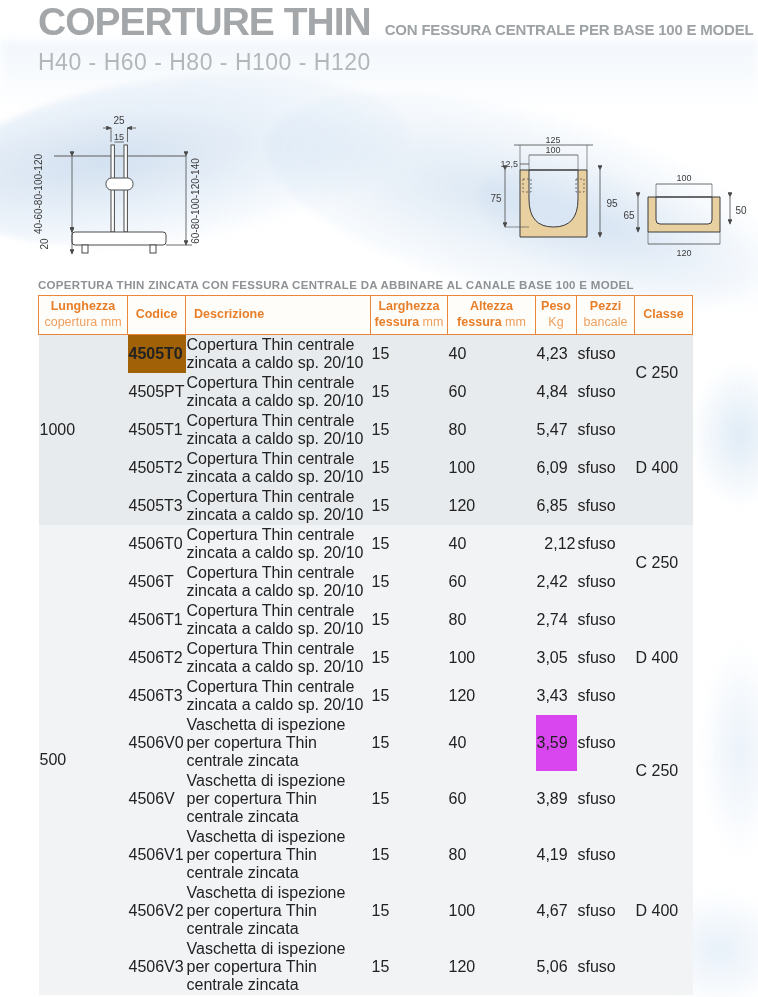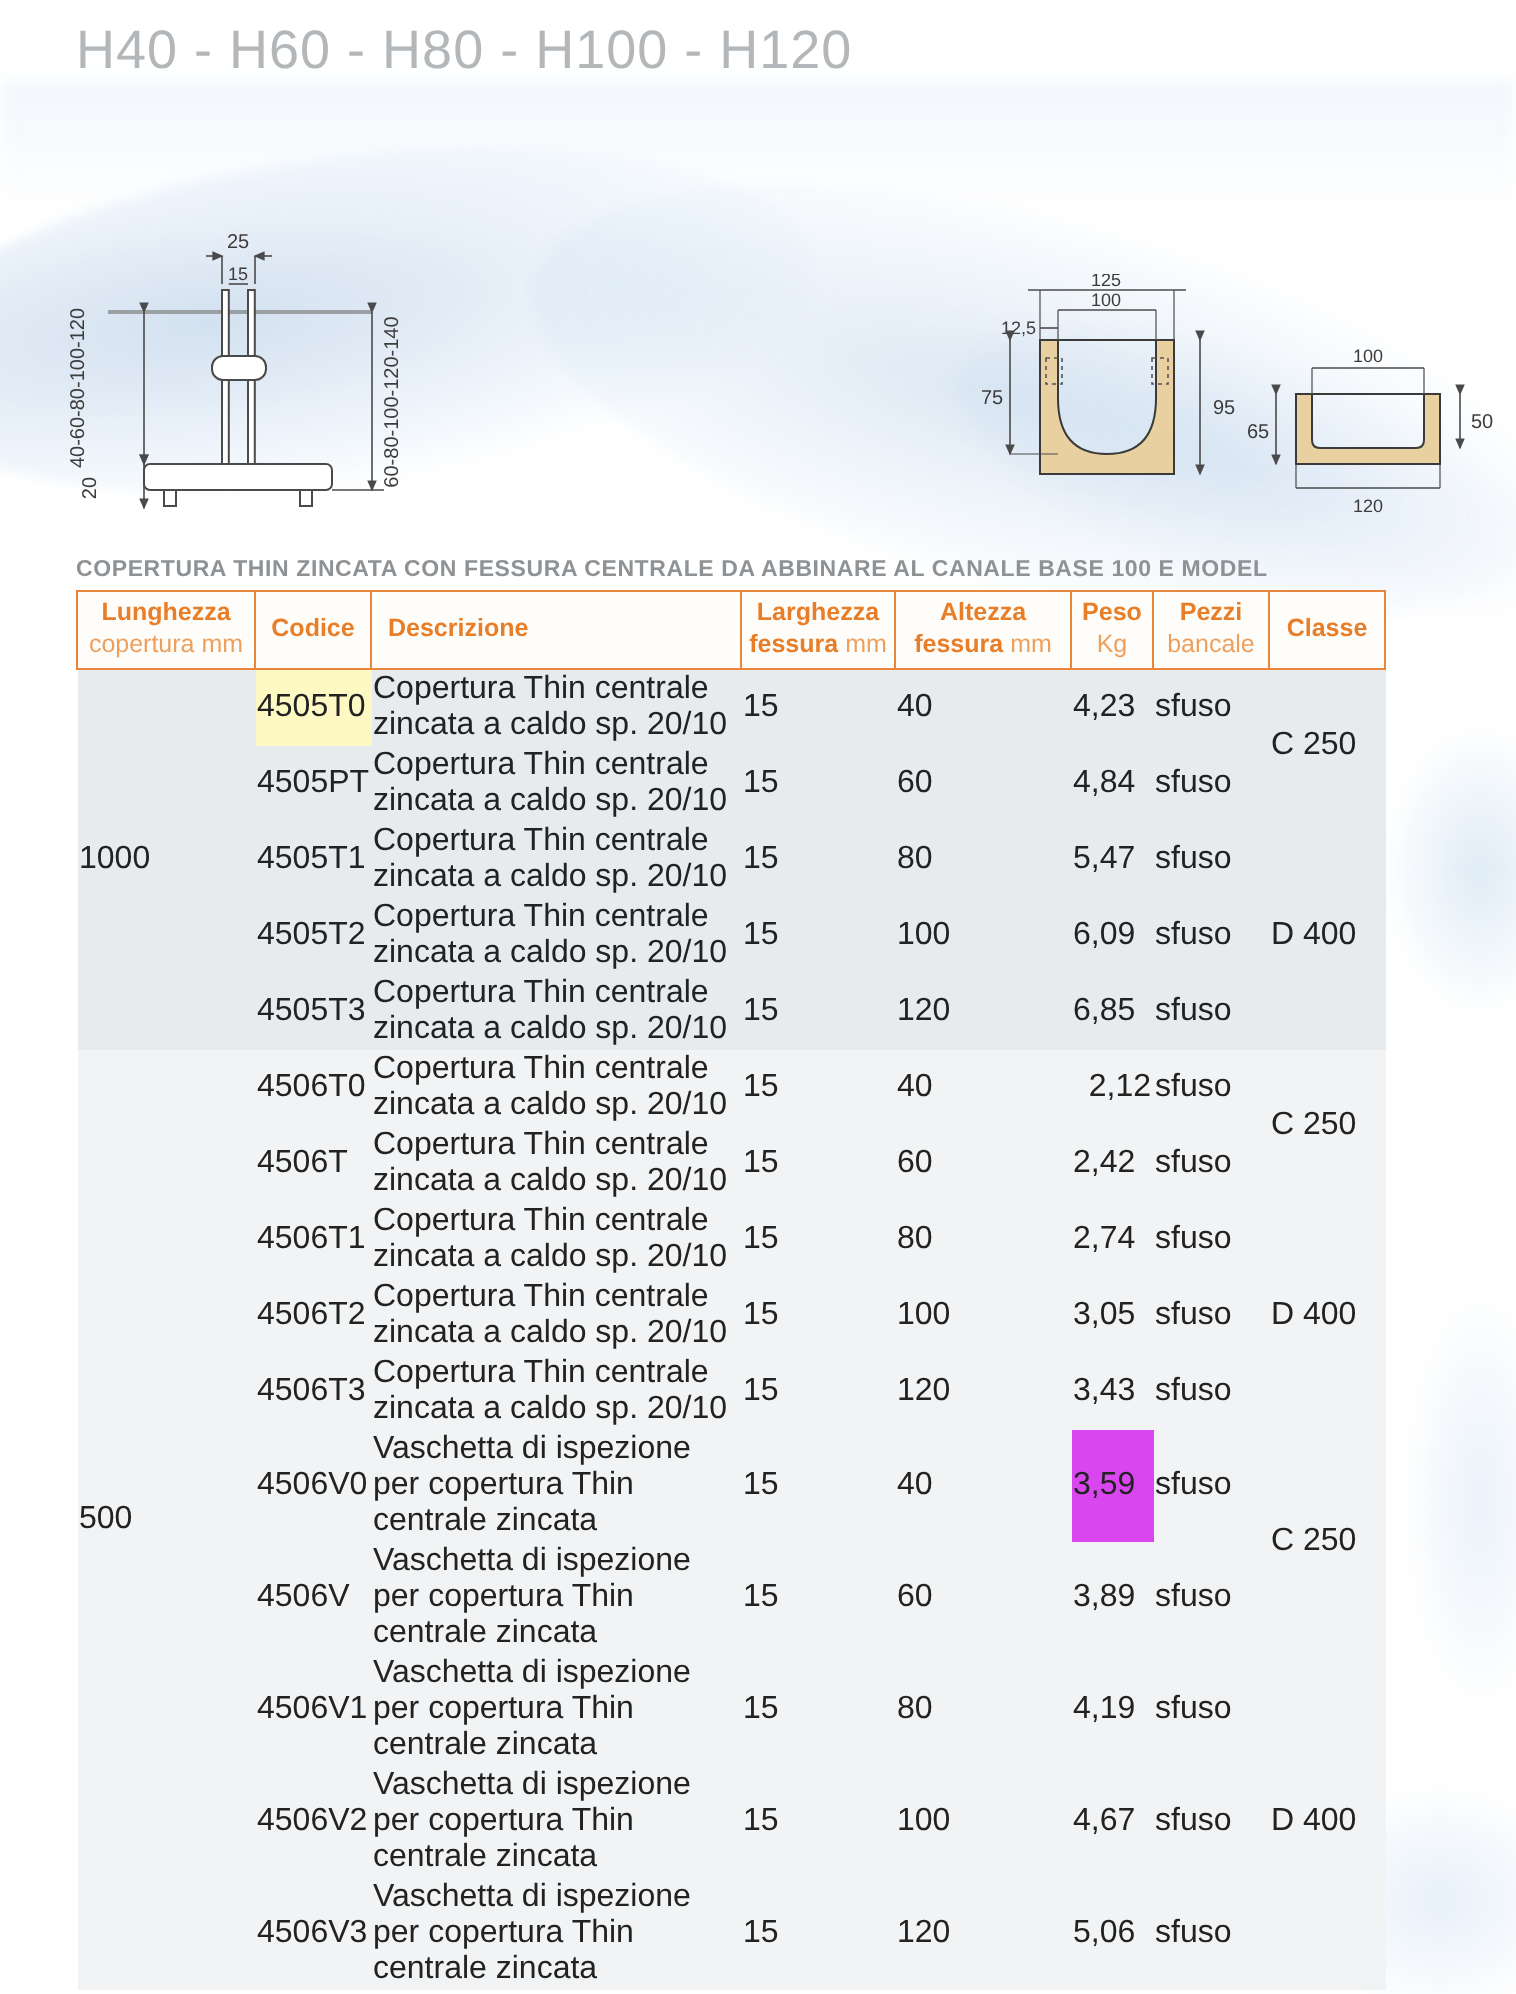--- a/index.html
+++ b/index.html
@@ -14,21 +14,21 @@
   .s3{top:40px;left:0px;width:758px;height:70px;background:linear-gradient(180deg,rgba(190,215,240,.20),transparent);filter:blur(4px);border-radius:0;}
   .s4{top:180px;left:470px;width:340px;height:120px;background:radial-gradient(ellipse at 40% 50%,rgba(150,185,225,.20),transparent 70%);filter:blur(4px);transform:rotate(18deg);}
   .s5{top:360px;left:690px;width:100px;height:150px;background:radial-gradient(ellipse,rgba(150,190,225,.30),transparent 70%);filter:blur(3px);}
   .s6{top:640px;left:700px;width:80px;height:220px;background:radial-gradient(ellipse,rgba(160,195,230,.22),transparent 70%);filter:blur(4px);}
   .s7{top:890px;left:650px;width:140px;height:120px;background:radial-gradient(ellipse,rgba(160,195,230,.25),transparent 70%);filter:blur(4px);}
   
   .hdr{position:absolute;top:2px;left:38px;right:2px;}
   .title-row{display:flex;align-items:baseline;white-space:nowrap;}
   h1{margin:0;font-size:39px;font-weight:bold;letter-spacing:-1px;color:#A4A7AA;line-height:1.0;}
   .tagline{margin-left:14px;font-size:15px;font-weight:bold;color:#9DA2A5;letter-spacing:-0.2px;}
-  .subtitle{margin-top:8px;font-size:27px;font-weight:400;color:#B3B7BA;letter-spacing:0.5px;}
+  .subtitle{margin-top:8px;font-size:23px;font-weight:400;color:#B3B7BA;letter-spacing:0.5px;}
   
   .drw{position:absolute;}
   .drw text{font-family:"Liberation Sans","DejaVu Sans",sans-serif;fill:#3c3c3c;}
   .dim{font-size:10px;}
   .dimS{font-size:9px;}
   .orange{fill:#E87E2B;}
   
   .section-heading{position:absolute;top:279px;left:38px;font-size:11.5px;font-weight:bold;color:#8E9295;letter-spacing:0.3px;}
   
   .tbl-wrap{position:absolute;top:295px;left:38px;}
@@ -43,20 +43,24 @@
 
   <div class="splash s3"></div>
   <div class="splash s1"></div>
   <div class="splash s2"></div>
   <div class="splash s4"></div>
   <div class="splash s5"></div>
   <div class="splash s6"></div>
   <div class="splash s7"></div>
 
   <div class="hdr">
+    <div class="title-row">
+      <h1>COPERTURE THIN</h1>
+      <div class="tagline">CON FESSURA CENTRALE PER BASE 100 E MODEL</div>
+    </div>
     <div class="subtitle">H40 - H60 - H80 - H100 - H120</div>
   </div>
 
   <svg class="drw" style="left:26px;top:112px;" width="195" height="155" viewBox="0 0 195 155">
     <defs>
       <marker id="arrL" markerWidth="7" markerHeight="6" refX="6" refY="3" orient="auto">
         <path d="M0,0 L7,3 L0,6 Z" fill="#4a4a4a"></path>
       </marker>
     </defs>
 
@@ -171,21 +175,21 @@
             <th><span class="hb">Larghezza</span><br><span class="hb">fessura </span><span style="font-weight: normal; color: rgb(237, 160, 94);">mm</span></th>
             <th><span class="hb">Altezza</span><br><span class="hb">fessura </span><span style="font-weight: normal; color: rgb(237, 160, 94);">mm</span></th>
             <th><span class="hb">Peso</span><br><span style="font-weight: normal; color: rgb(237, 160, 94);">Kg</span></th>
             <th><span class="hb">Pezzi</span><br><span style="font-weight: normal; color: rgb(237, 160, 94);">bancale</span></th>
             <th><span class="hb">Classe</span></th>
           </tr>
       </thead>
       <tbody id="tbody">
           <tr style="background: rgb(232, 235, 237);">
             <td class="len" rowspan="5" style="background: rgb(232, 235, 237);">1000</td>
-            <td class="code" style="background: #fef9c3;">4505T0</td>
+            <td class="code" style="background: #a16207; font-weight: bold;">4505T0</td>
             <td class="desc" style="background: rgb(232, 235, 237);">Copertura Thin centrale zincata a caldo sp. 20/10</td>
             <td style="background: rgb(232, 235, 237);">15</td>
             <td style="background: rgb(232, 235, 237);">40</td>
             <td style="background: rgb(232, 235, 237);">4,23</td>
             <td style="background: rgb(232, 235, 237);">sfuso</td>
             <td class="classe" rowspan="2" style="background: rgb(232, 235, 237);">C 250</td>
           </tr>
           <tr style="background: rgb(232, 235, 237);">
             <td class="code" style="background: rgb(232, 235, 237);">4505PT</td>
             <td class="desc" style="background: rgb(232, 235, 237);">Copertura Thin centrale zincata a caldo sp. 20/10</td>

